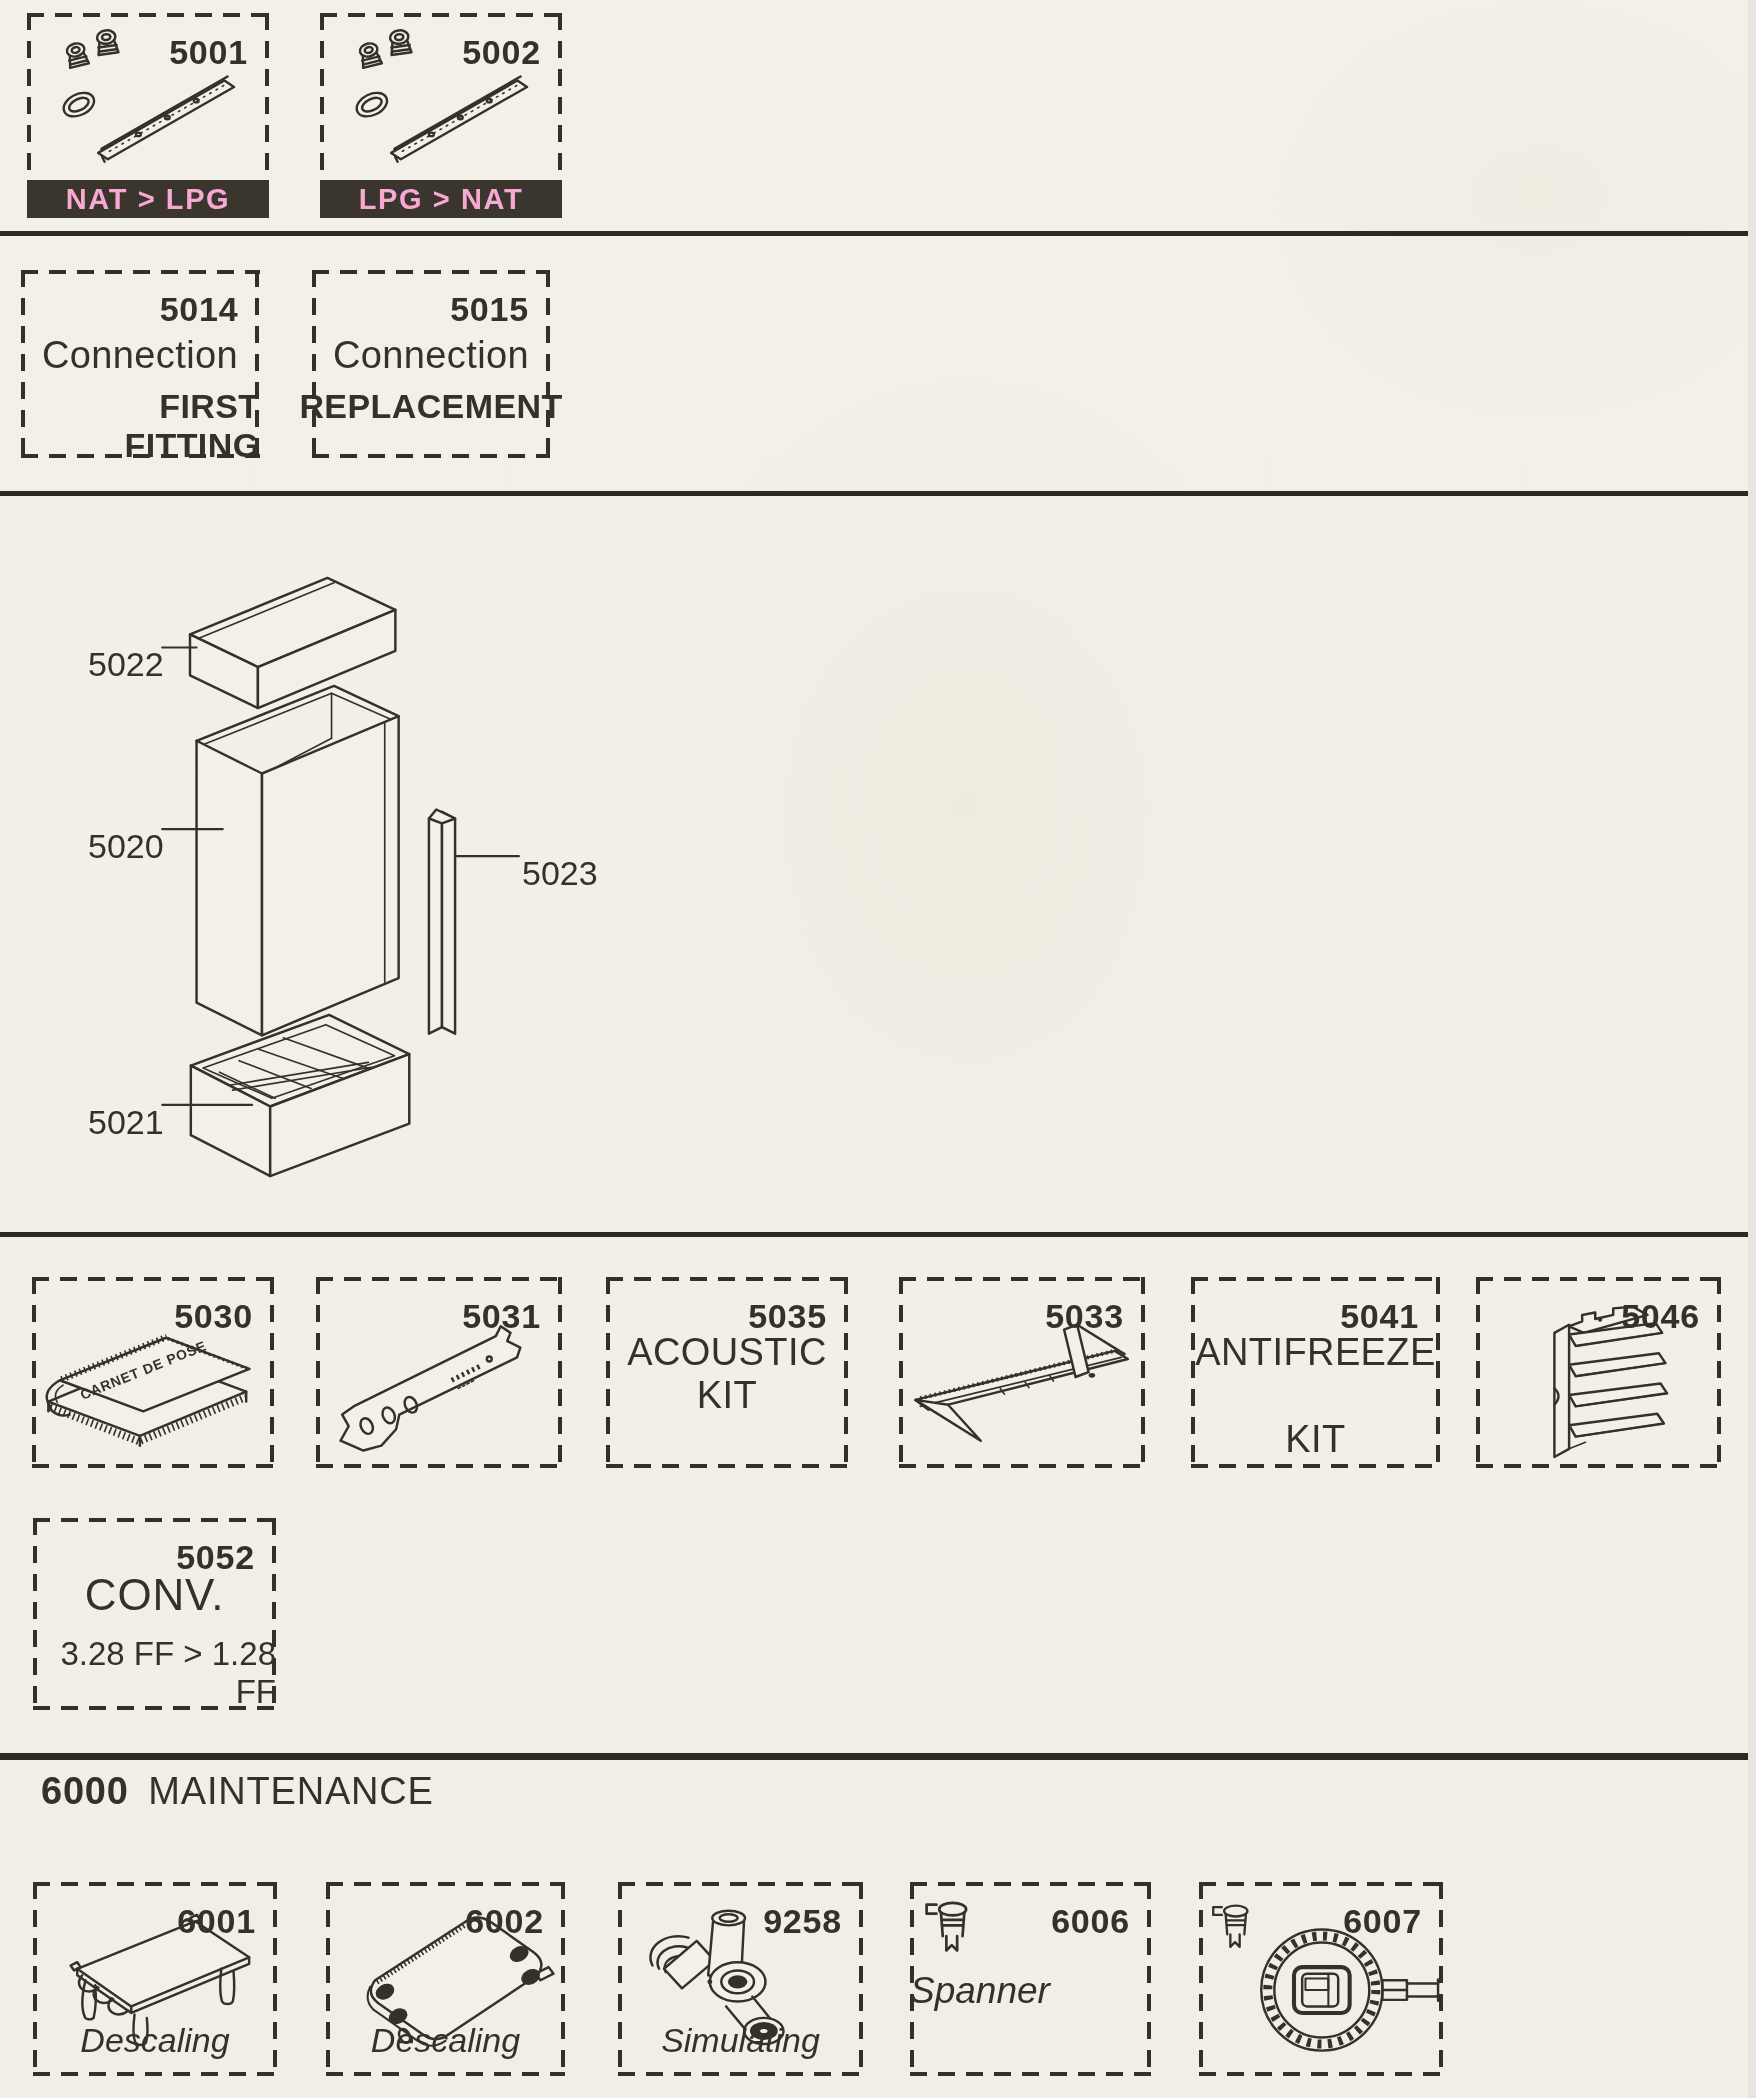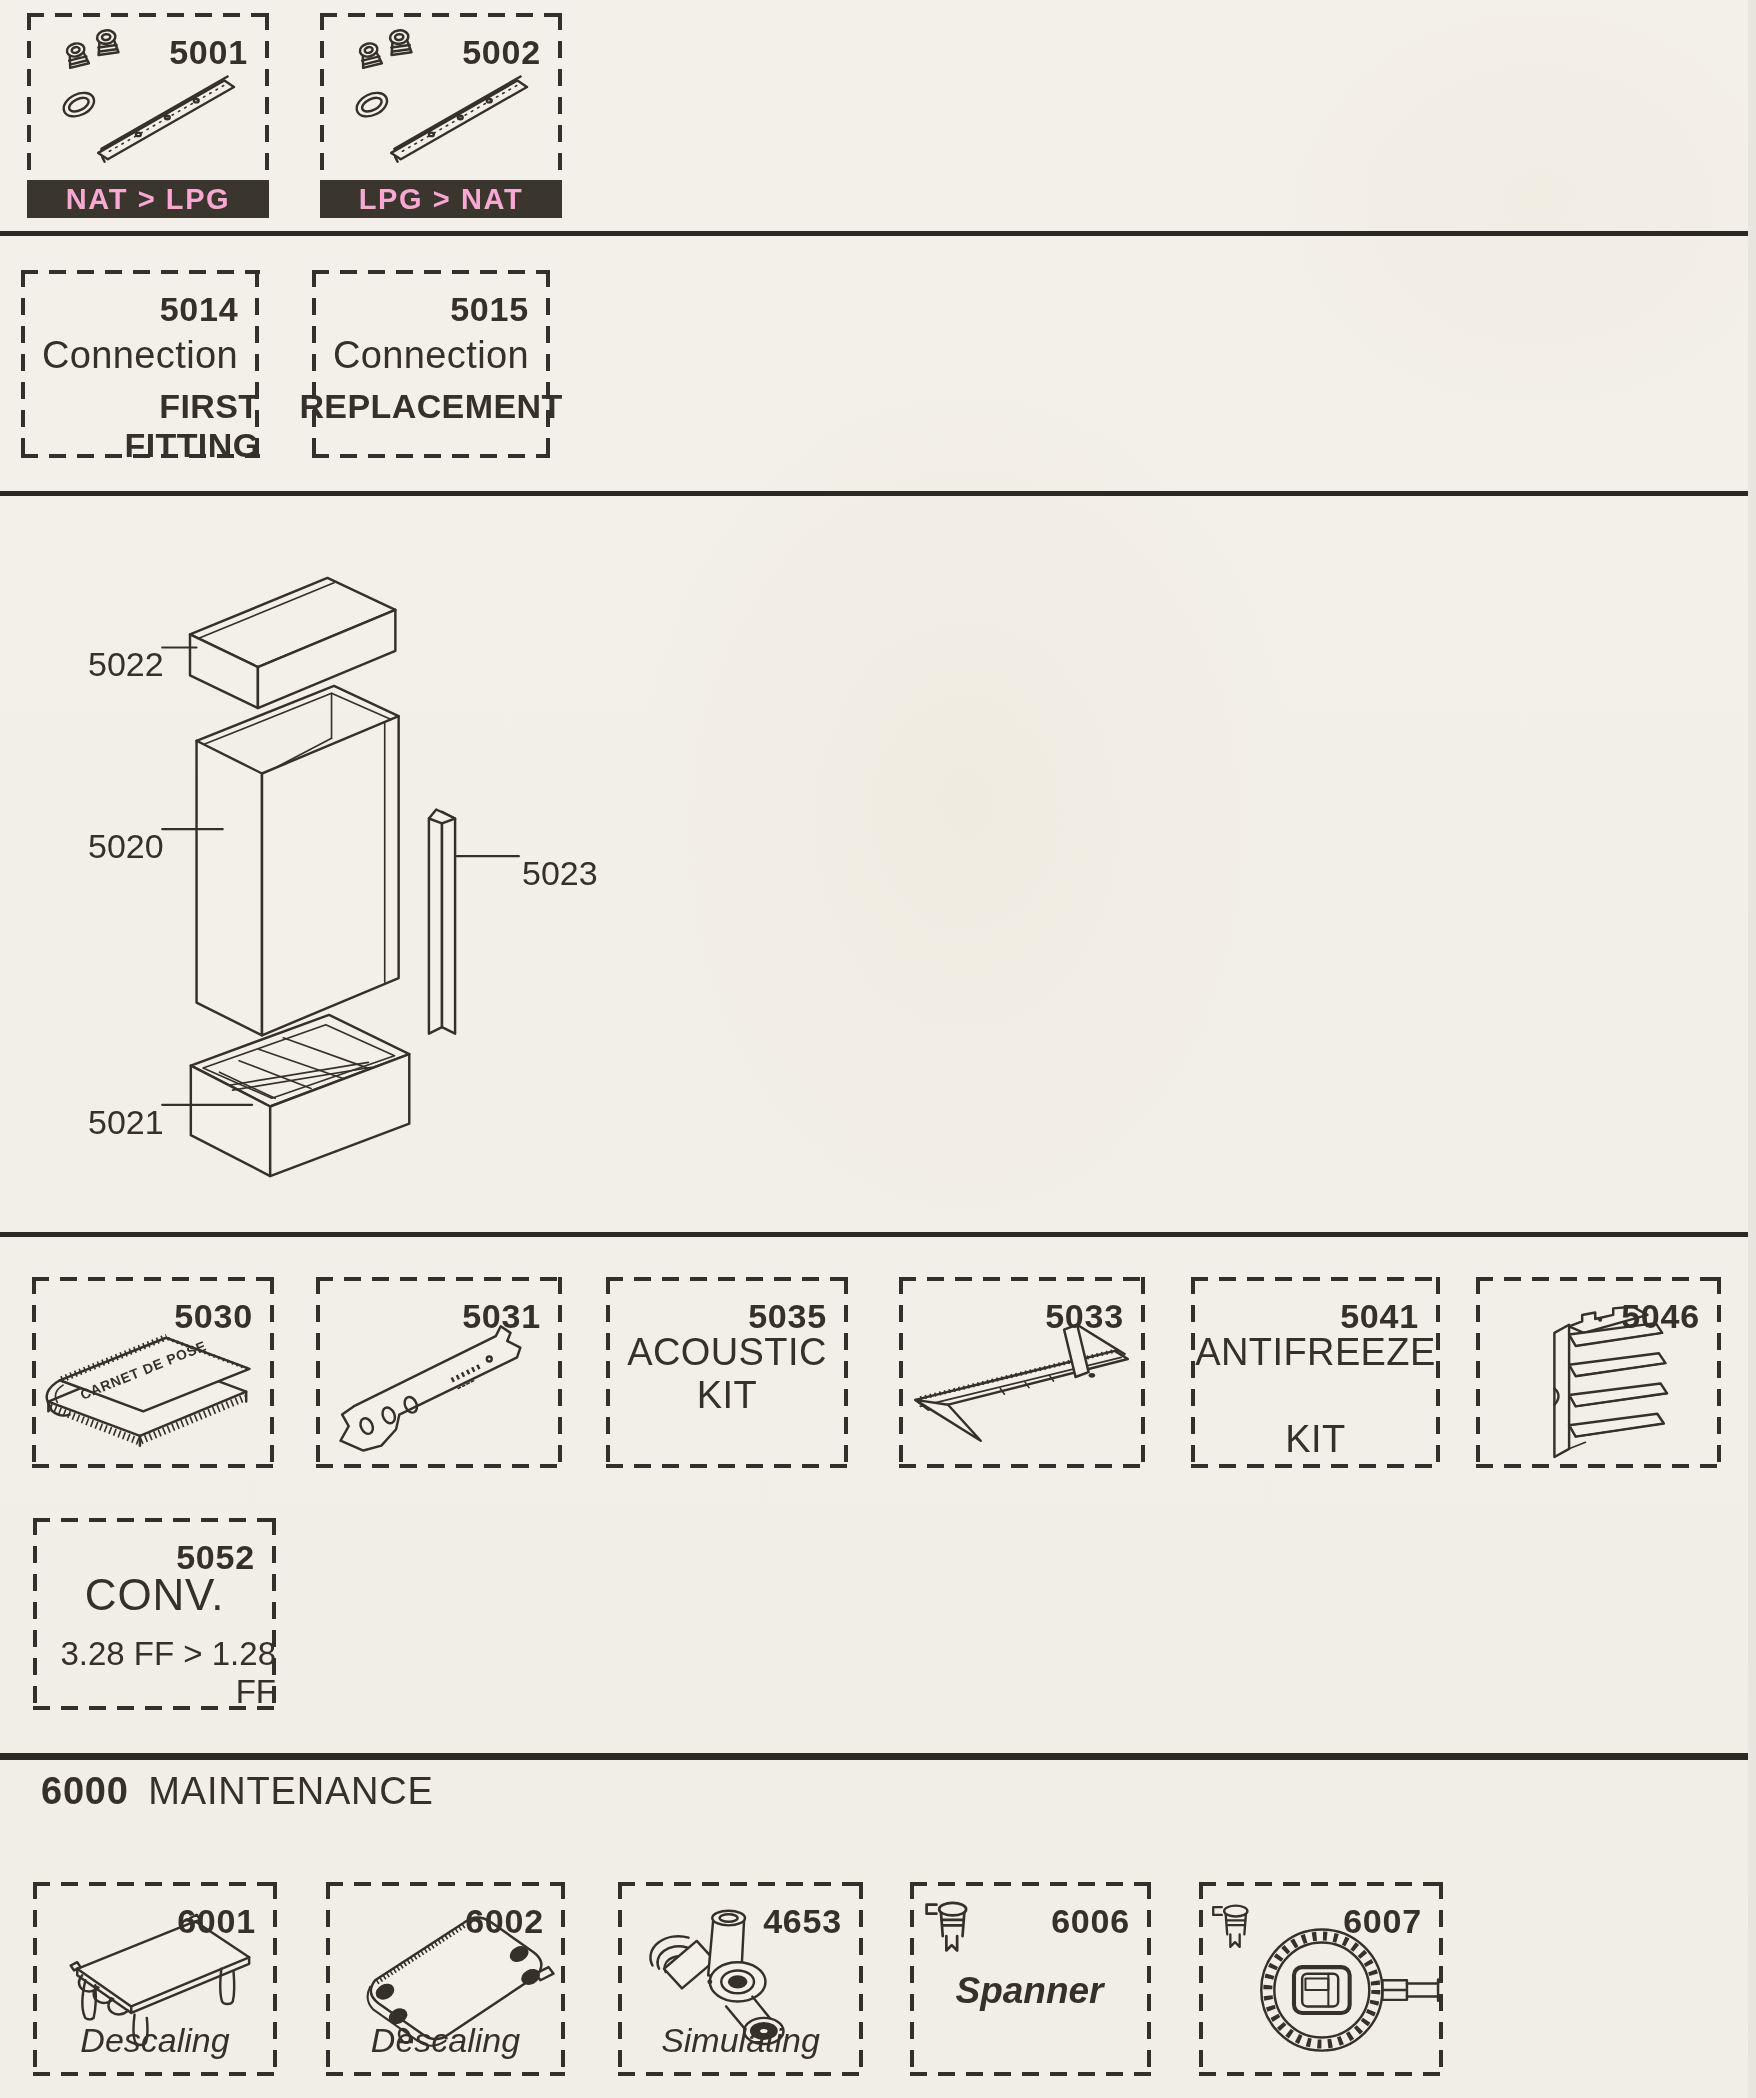--- a/index.html
+++ b/index.html
@@ -31,21 +31,21 @@
     display:flex;align-items:center;justify-content:center;
     color:#f9a8d4;font-weight:700;font-size:29px;letter-spacing:1.6px;
   }
   .stack{position:absolute;inset:0;display:flex;flex-direction:column;align-items:center;text-align:right;}
   .t-reg{font-size:38px;letter-spacing:0.4px;}
   .t-bold{font-size:34px;font-weight:700;letter-spacing:0.4px;}
   .t-big{font-size:44px;letter-spacing:0.8px;}
   .t-sub{font-size:33px;}
   .diag-label{position:absolute;font-size:34px;margin-top:15px;}
   .caption{position:absolute;left:0;right:0;bottom:16.4px;text-align:center;font-style:italic;font-size:34px;}
-  .caption-mid{position:absolute;left:0;right:2px;top:88px;text-align:center;font-style:italic;font-size:37px;font-weight:bold;}
+  .caption-mid{position:absolute;left:0;right:2px;top:88px;text-align:left;font-style:italic;font-size:37px;}
   .hdr{position:absolute;left:41px;top:1770px;font-size:38px;letter-spacing:0.8px;white-space:nowrap;}
   .hdr-num{font-weight:700;margin-right:19.6px;}
   svg *{stroke:#35312a;stroke-width:3;fill:none;stroke-linecap:round;stroke-linejoin:round;}
   .fill-paper{fill:#f3f0e9;}
   .fill-ink{fill:#35312a;stroke:none;}
   .svg-text{fill:#35312a;stroke:none;font-family:"Liberation Sans",sans-serif;font-weight:700;}
 </style>
 </head>
 <body>
 
@@ -317,21 +317,21 @@
         <ellipse class="fill-paper" cx="142" cy="112" rx="34" ry="24"></ellipse>
         <ellipse cx="142" cy="112" rx="20" ry="14"></ellipse>
         <ellipse class="fill-ink" cx="142" cy="112" rx="12" ry="8"></ellipse>
         <path d="M160,130 L186,162 M128,142 L158,178"></path>
         <ellipse class="fill-paper" cx="174" cy="172" rx="24" ry="16"></ellipse>
         <ellipse class="fill-ink" cx="174" cy="172" rx="17" ry="11"></ellipse>
         <ellipse class="fill-paper" cx="174" cy="172" rx="6" ry="4"></ellipse>
         <circle class="fill-ink" cx="108" cy="112" r="3"></circle>
       </g>
     </svg>
-    <span class="code">4653</span>
+    <span class="code">9258</span>
     <div class="caption">Simulating</div>
   </section>
 
   <section class="pbox" style="left:910px;top:1882px;width:241px;height:194px">
     <svg class="art" viewBox="0 0 295 237">
       <use href="#def-plug" transform="translate(28,22) scale(1.1)"></use>
     </svg>
     <span class="code">6006</span>
     <div class="caption-mid">Spanner</div>
   </section>

